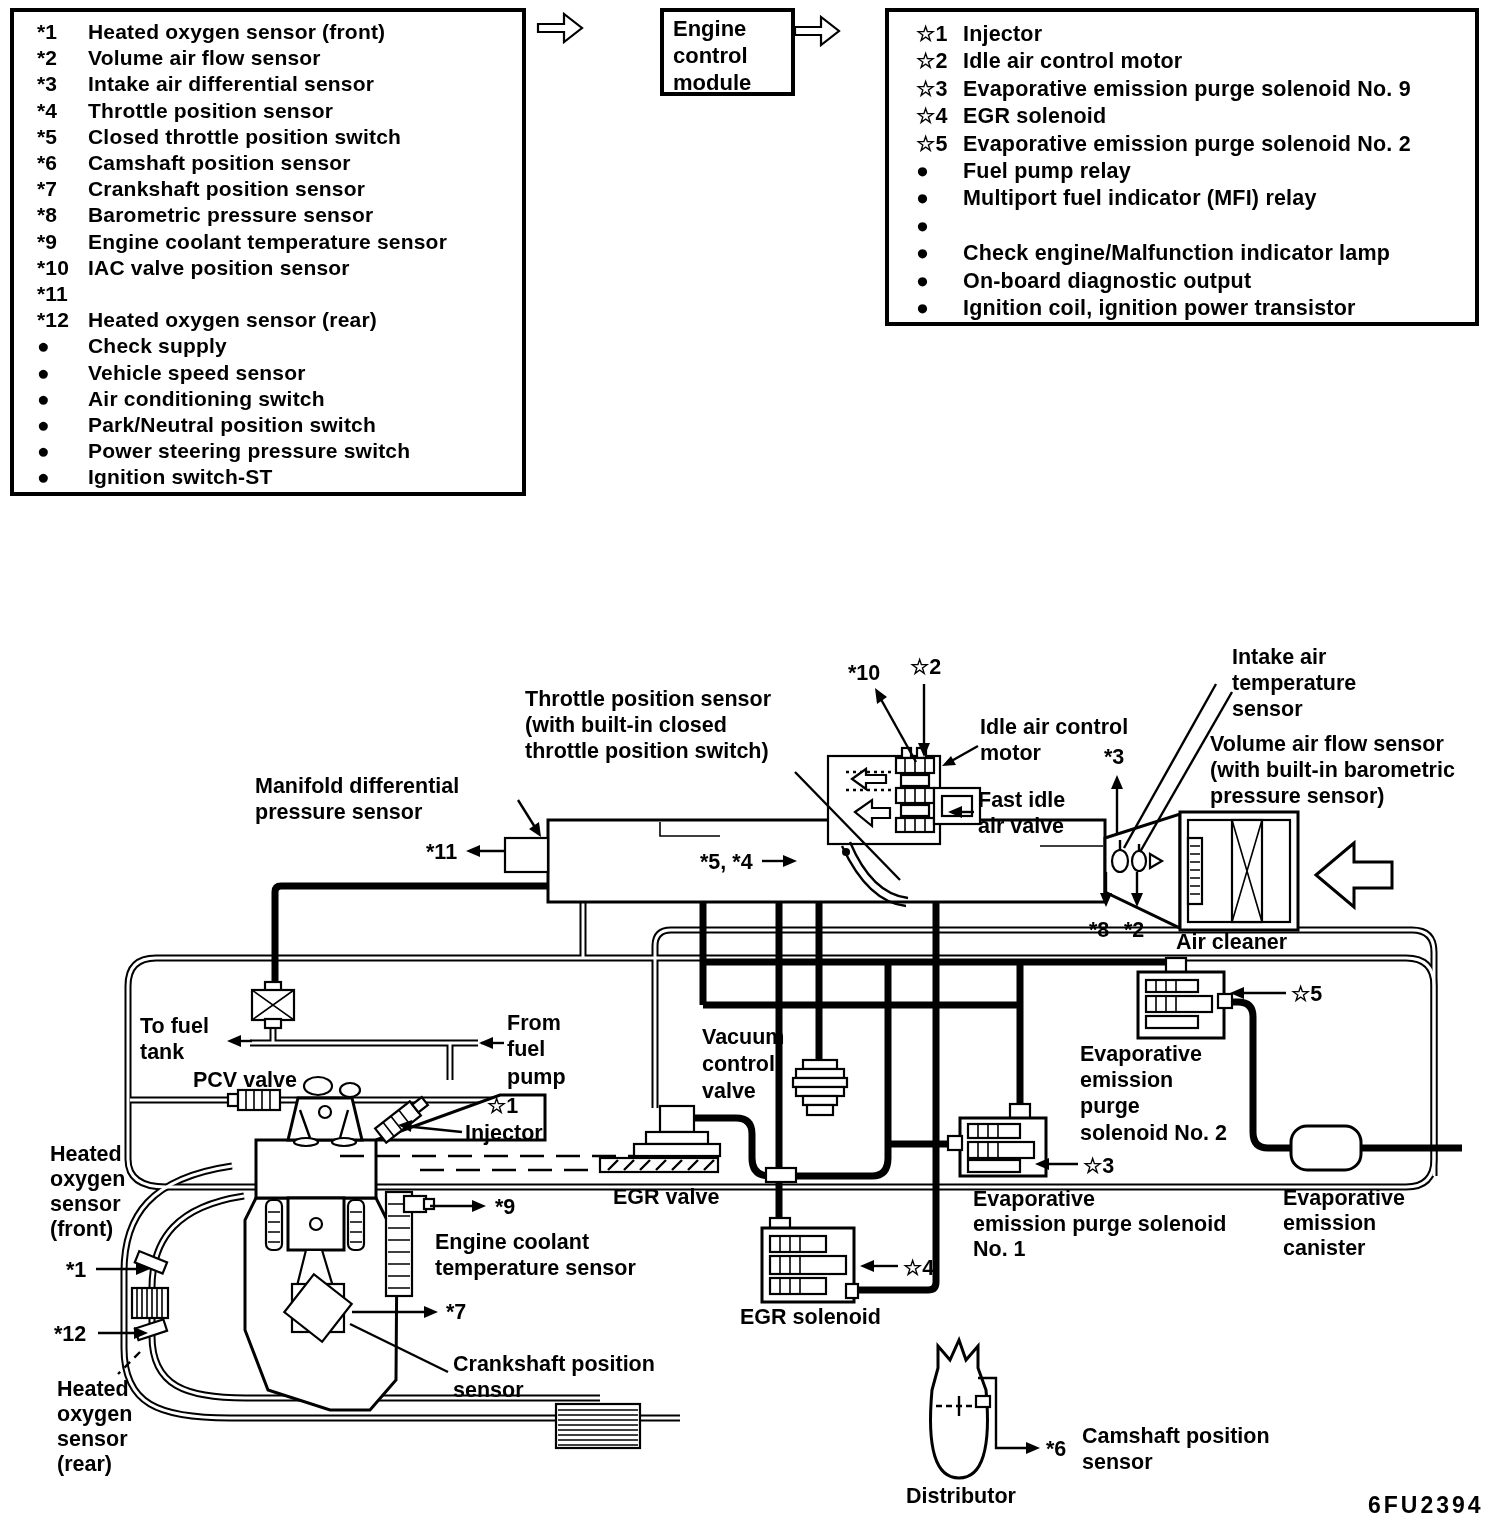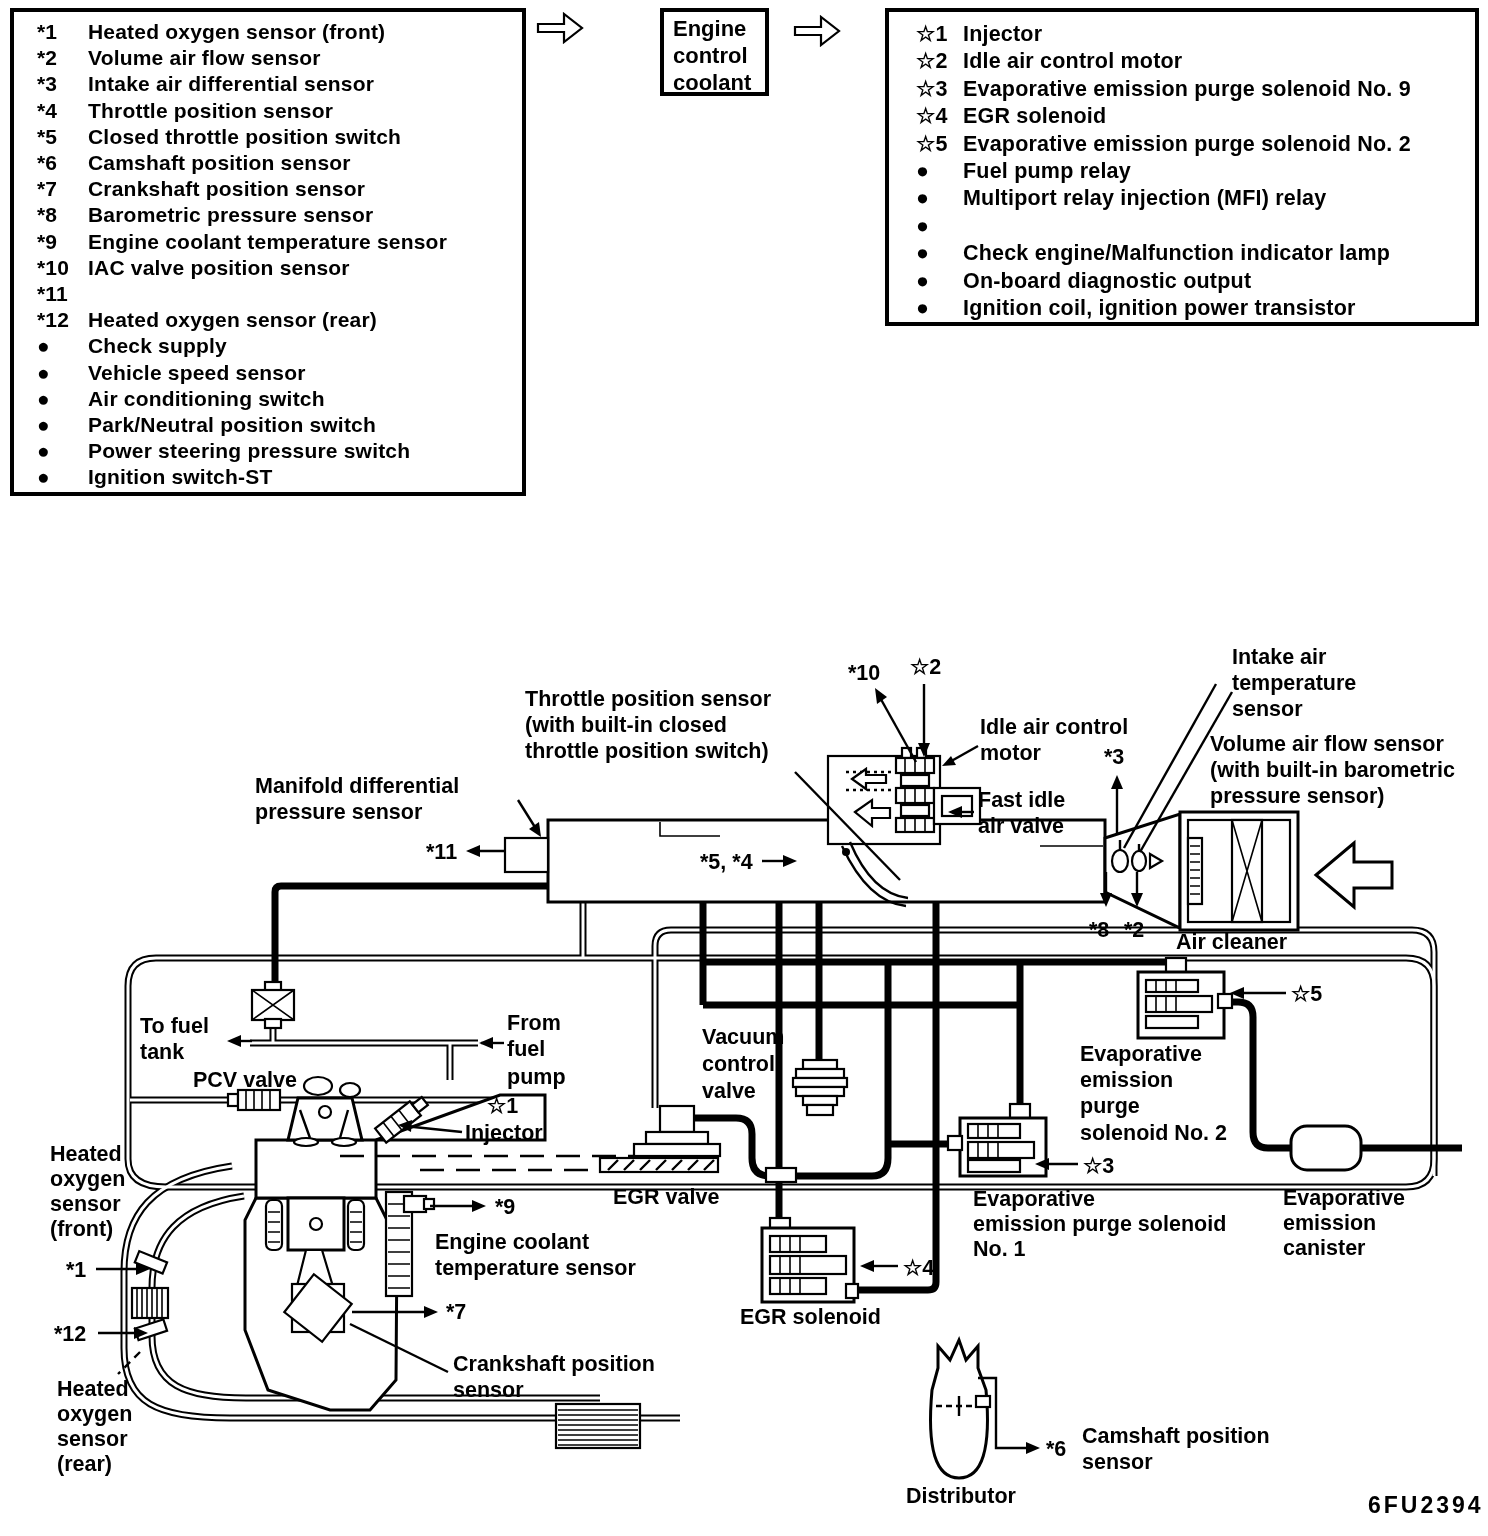--- a/index.html
+++ b/index.html
@@ -1,20 +1,20 @@
 <!DOCTYPE html>
 <html><head>
 <meta charset="utf-8">
 <style>
   html,body{margin:0;padding:0;background:#fff;}
   body{width:1488px;height:1536px;position:relative;font-family:"Liberation Sans",sans-serif;color:#000;}
   .box{position:absolute;border:4px solid #000;background:#fff;box-sizing:border-box;}
   #left-box{left:10px;top:8px;width:516px;height:488px;padding:7px 6px 0 10px;}
   #right-box{left:885px;top:8px;width:594px;height:318px;padding:9px 4px 0 12px;}
-  #ecm-box{left:660px;top:8px;width:109px;height:88px;padding:3px 10px 0 9px;font-size:22px;font-weight:bold;line-height:27px;}
+  #ecm-box{left:660px;top:8px;width:135px;height:88px;padding:3px 10px 0 9px;font-size:22px;font-weight:bold;line-height:27px;}
   .row{display:flex;font-size:21px;font-weight:bold;line-height:26.2px;letter-spacing:.2px;}
   #right-box .row{font-size:21.5px;line-height:27.4px;}
   .mk{flex:0 0 64px;padding-left:13px;box-sizing:border-box;}
   #right-box .mk{flex:0 0 62px;padding-left:15px;}
   svg{position:absolute;left:0;top:0;}
   .t{font-family:"Liberation Sans",sans-serif;font-size:21.5px;font-weight:bold;fill:#000;}
   .tc{font-family:"Liberation Sans",sans-serif;font-size:23px;font-weight:bold;fill:#000;letter-spacing:3px;}
   .pk{fill:none;stroke:#000;stroke-width:7;}
   .pw{fill:none;stroke:#fff;stroke-width:3;}
   .hk{fill:none;stroke:#000;stroke-width:7;}
@@ -444,21 +444,21 @@
     </div>
   <div class="row">
       <span class="mk">●</span>
       <span>Ignition switch-ST</span>
     </div>
 </div>
 
 <div id="ecm-box" class="box">
   <div>Engine</div>
   <div>control</div>
-  <div>coolant</div>
+  <div>module</div>
 </div>
 
 <div id="right-box" class="box">
   <div class="row">
       <span class="mk">☆1</span>
       <span>Injector</span>
     </div>
   <div class="row">
       <span class="mk">☆2</span>
       <span>Idle air control motor</span>
@@ -474,21 +474,21 @@
   <div class="row">
       <span class="mk">☆5</span>
       <span>Evaporative emission purge solenoid No. 2</span>
     </div>
   <div class="row">
       <span class="mk">●</span>
       <span>Fuel pump relay</span>
     </div>
   <div class="row">
       <span class="mk">●</span>
-      <span>Multiport relay injection (MFI) relay</span>
+      <span>Multiport fuel indicator (MFI) relay</span>
     </div>
   <div class="row">
       <span class="mk">●</span>
     </div>
   <div class="row">
       <span class="mk">●</span>
       <span>Check engine/Malfunction indicator lamp</span>
     </div>
   <div class="row">
       <span class="mk">●</span>

